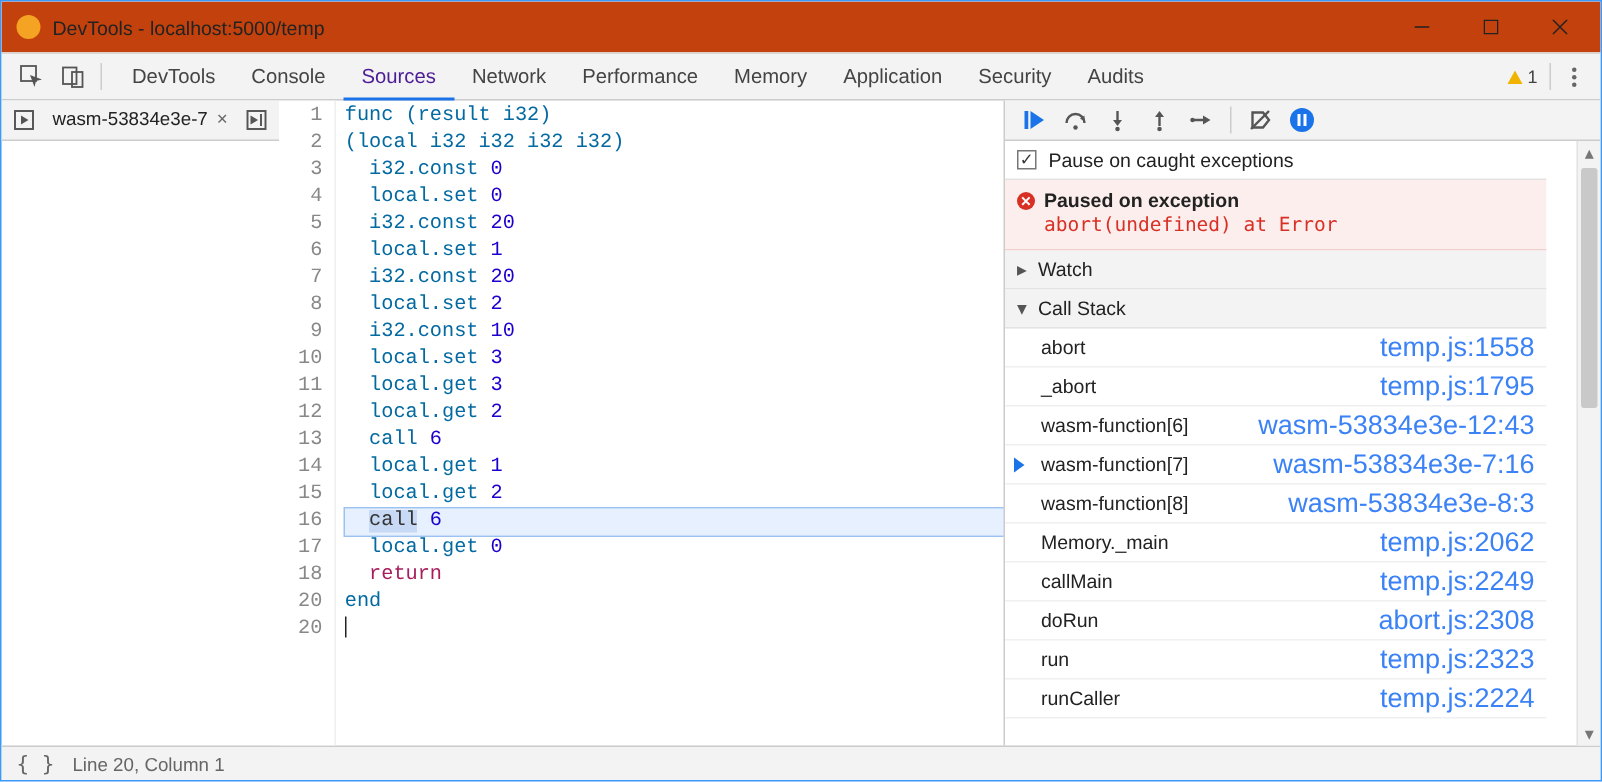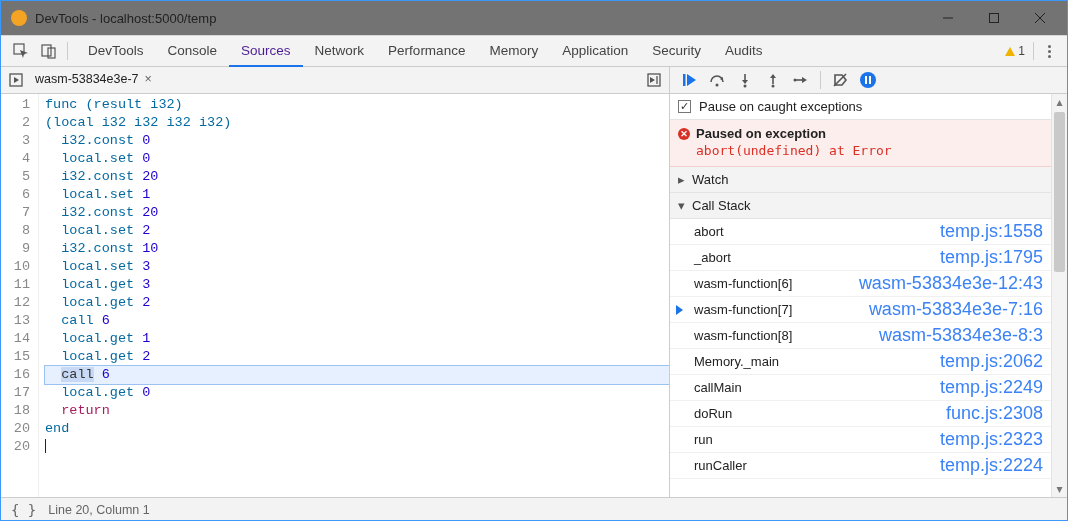--- a/index.html
+++ b/index.html
@@ -10,21 +10,21 @@
     background: #fff;
     width: 1068px;
     height: 521px;
     overflow: hidden;
     border: 1px solid #3b99fc;
   }
   .titlebar {
     display: flex;
     align-items: center;
     height: 34px;
-    background: #737373;
+    background: #c2410c;
     padding: 0 4px;
   }
   .titlebar .app-icon {
     width: 16px; height: 16px; border-radius: 50%;
     background: #f4a322; margin: 0 8px 0 6px;
     display: inline-flex; align-items: center; justify-content: center;
     color: #fff; font-weight: bold; font-size: 9px;
   }
   .titlebar .title { font-size: 13px; color: #222; flex: 0 0 auto; }
   .titlebar .spacer { flex: 1; }
@@ -57,21 +57,21 @@
     display: flex; align-items: center; gap: 3px;
     color: #444; margin-right: 4px;
   }
   .warn-tri {
     width: 0; height: 0; border-left: 5px solid transparent; border-right: 5px solid transparent;
     border-bottom: 9px solid #f0b400; position: relative;
   }
   .kebab { display: flex; flex-direction: column; gap: 2px; padding: 0 10px; }
   .kebab span { width: 3px; height: 3px; background: #666; border-radius: 50%; }
   .body-row { display: flex; height: calc(521px - 34px - 32px - 25px); }
-  .left-pane { flex: 1; display: flex; flex-direction: column; border-right: 1px solid #ccc; min-width: 0; }
+  .left-pane { flex: 1; display: flex; border-right: 1px solid #ccc; min-width: 0; }
   .right-pane { width: 397px; display: flex; flex-direction: column; }
   .file-tabs {
     display: flex; align-items: center; height: 27px; background: #f3f3f3;
     border-bottom: 1px solid #ccc; padding: 0 4px;
   }
   .sq-icon { width: 22px; height: 22px; display: flex; align-items: center; justify-content: center; }
   .sq-icon svg { width: 14px; height: 14px; }
   .ftab {
     display: flex; align-items: center; gap: 6px; padding: 0 8px;
     height: 26px; font-size: 12.5px; color: #222;
@@ -107,21 +107,21 @@
   .dbg-btn.blue { color: #1a73e8; }
   .dbg-btn svg { width: 16px; height: 16px; }
   .divider-v { width: 1px; height: 18px; background: #ccc; margin: 0 4px; }
   .pause-circle {
     width: 16px; height: 16px; border-radius: 50%; background: #1a73e8;
     display: flex; align-items: center; justify-content: center;
   }
   .pause-circle::before, .pause-circle::after {
     content: ""; width: 2px; height: 8px; background: #fff; margin: 0 1px;
   }
-  .side-scroll { display: flex; flex: 1; min-height: 0; }
+  .side-scroll { display: flex; flex: 1; min-height: 0; gap: 20px; }
   .side-body { flex: 1; overflow: hidden; }
   .side-sb { width: 16px; background: #f3f3f3; border-left: 1px solid #e3e3e3; position: relative; }
   .side-sb .up, .side-sb .down {
     height: 16px; display: flex; align-items: center; justify-content: center; color: #777;
   }
   .side-sb .thumb {
     position: absolute; left: 2px; right: 2px; top: 18px; height: 160px;
     background: #c9c9c9; border-radius: 2px;
   }
   .section-row {
@@ -383,21 +383,21 @@
             <div class="stack-row">
               <span>Memory._main</span>
               <span class="loc">temp.js:2062</span>
             </div>
             <div class="stack-row">
               <span>callMain</span>
               <span class="loc">temp.js:2249</span>
             </div>
             <div class="stack-row">
               <span>doRun</span>
-              <span class="loc">func.js:2308</span>
+              <span class="loc">abort.js:2308</span>
             </div>
             <div class="stack-row">
               <span>run</span>
               <span class="loc">temp.js:2323</span>
             </div>
             <div class="stack-row">
               <span>runCaller</span>
               <span class="loc">temp.js:2224</span>
             </div>
           </div>

